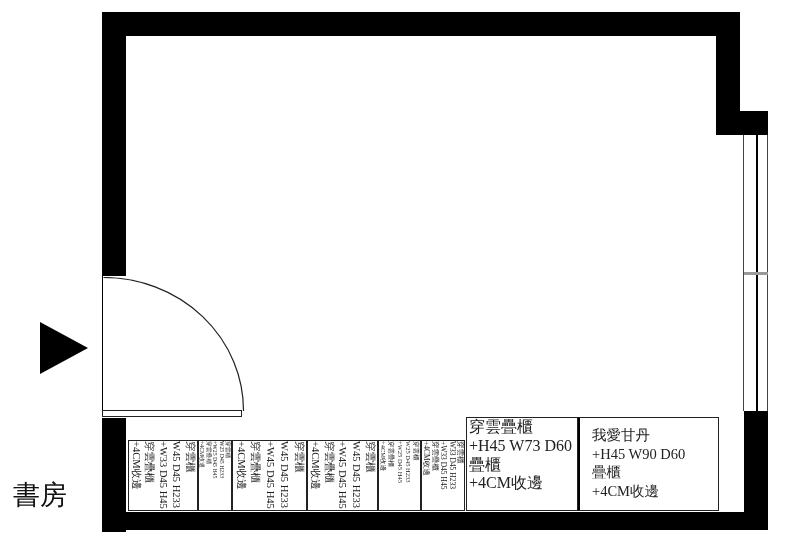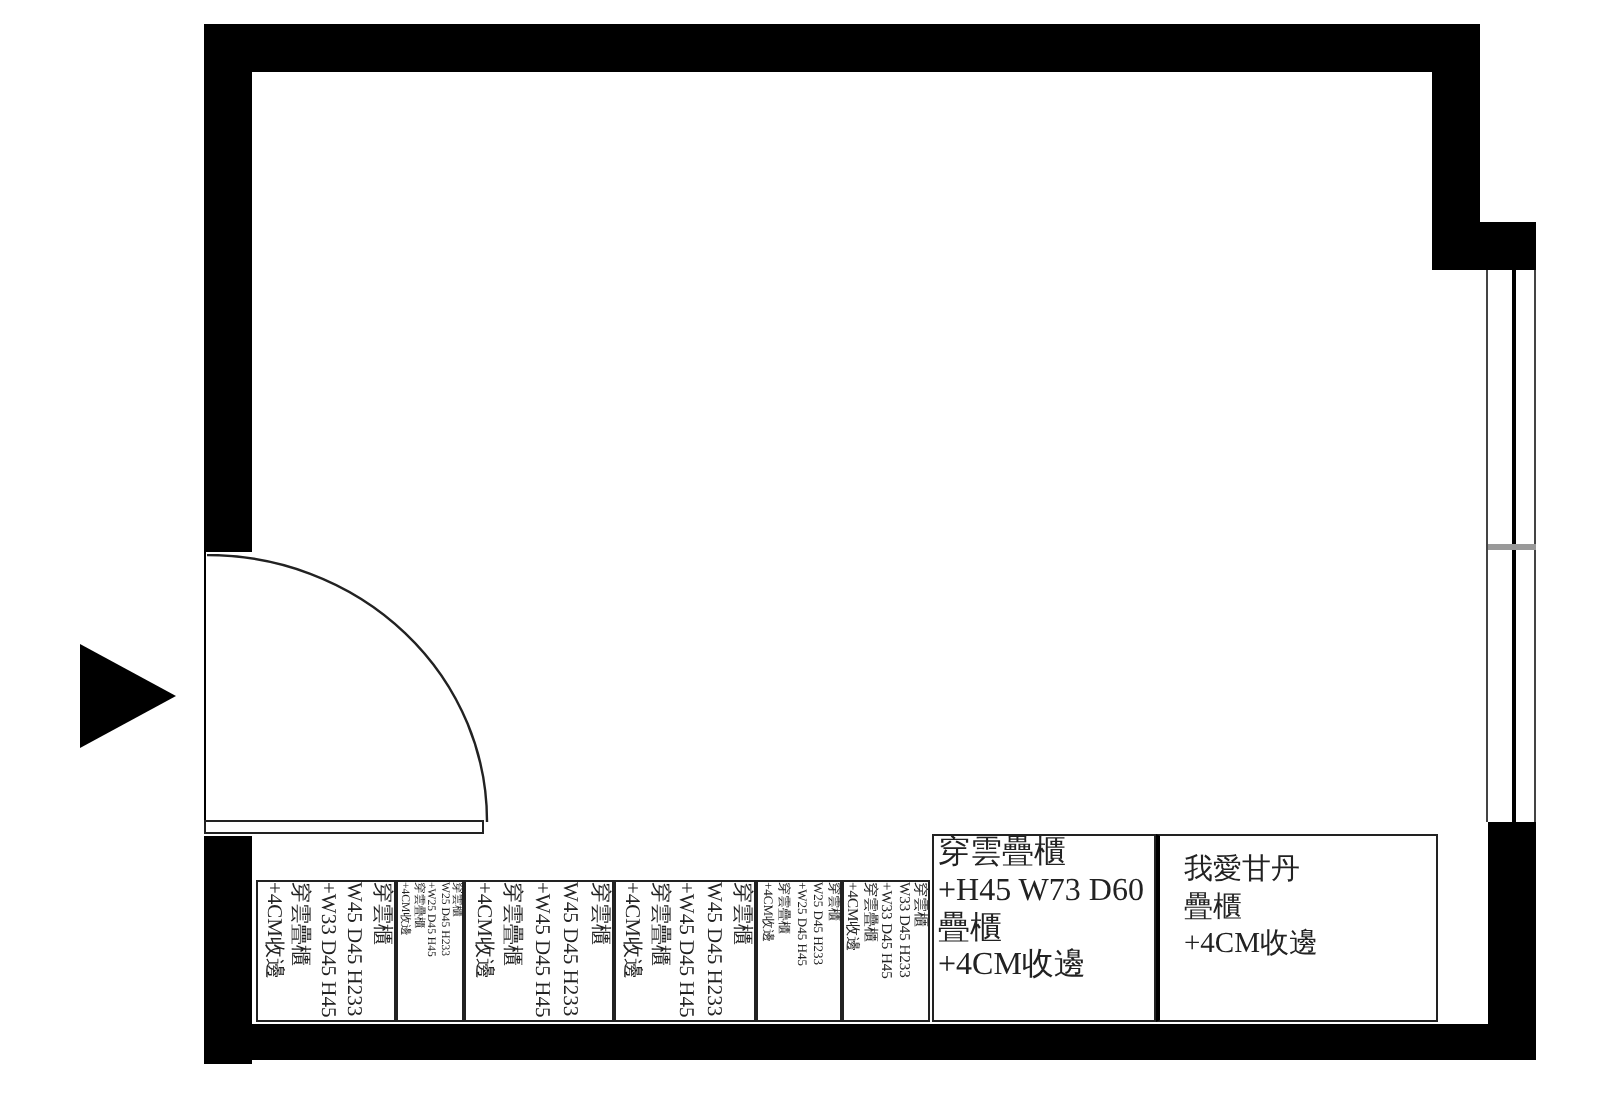--- a/index.html
+++ b/index.html
@@ -60,20 +60,21 @@
   <div class="line" id="win-sill"></div>
 
   <div id="door-face"></div>
   <svg id="door-arc" width="142" height="135">
     <path d="M0.5 0.5 A 140 133 0 0 1 140.5 134" fill="none" stroke="#222" stroke-width="1.2"></path>
   </svg>
   <div id="door-leaf"></div>
 
   <div id="arrow"></div>
 
+  <div id="room-label">書房</div>
 
   <div class="vbox b1">
       <div class="vrot">
     <div>穿雲櫃</div>
     <div>W45 D45 H233</div>
     <div>+W33 D45 H45</div>
     <div>穿雲疊櫃</div>
     <div>+4CM收邊</div>
   </div>
     </div>
@@ -130,17 +131,18 @@
 
   <div class="hbox" id="hbox-1">
     <div>穿雲疊櫃</div>
     <div>+H45 W73 D60</div>
     <div>疊櫃</div>
     <div>+4CM收邊</div>
   </div>
 
   <div class="hbox" id="hbox-2">
     <div>我愛甘丹</div>
+    <div>+H45 W90 D60</div>
     <div>疊櫃</div>
     <div>+4CM收邊</div>
   </div>
 
 </div>
 
 </body></html>

